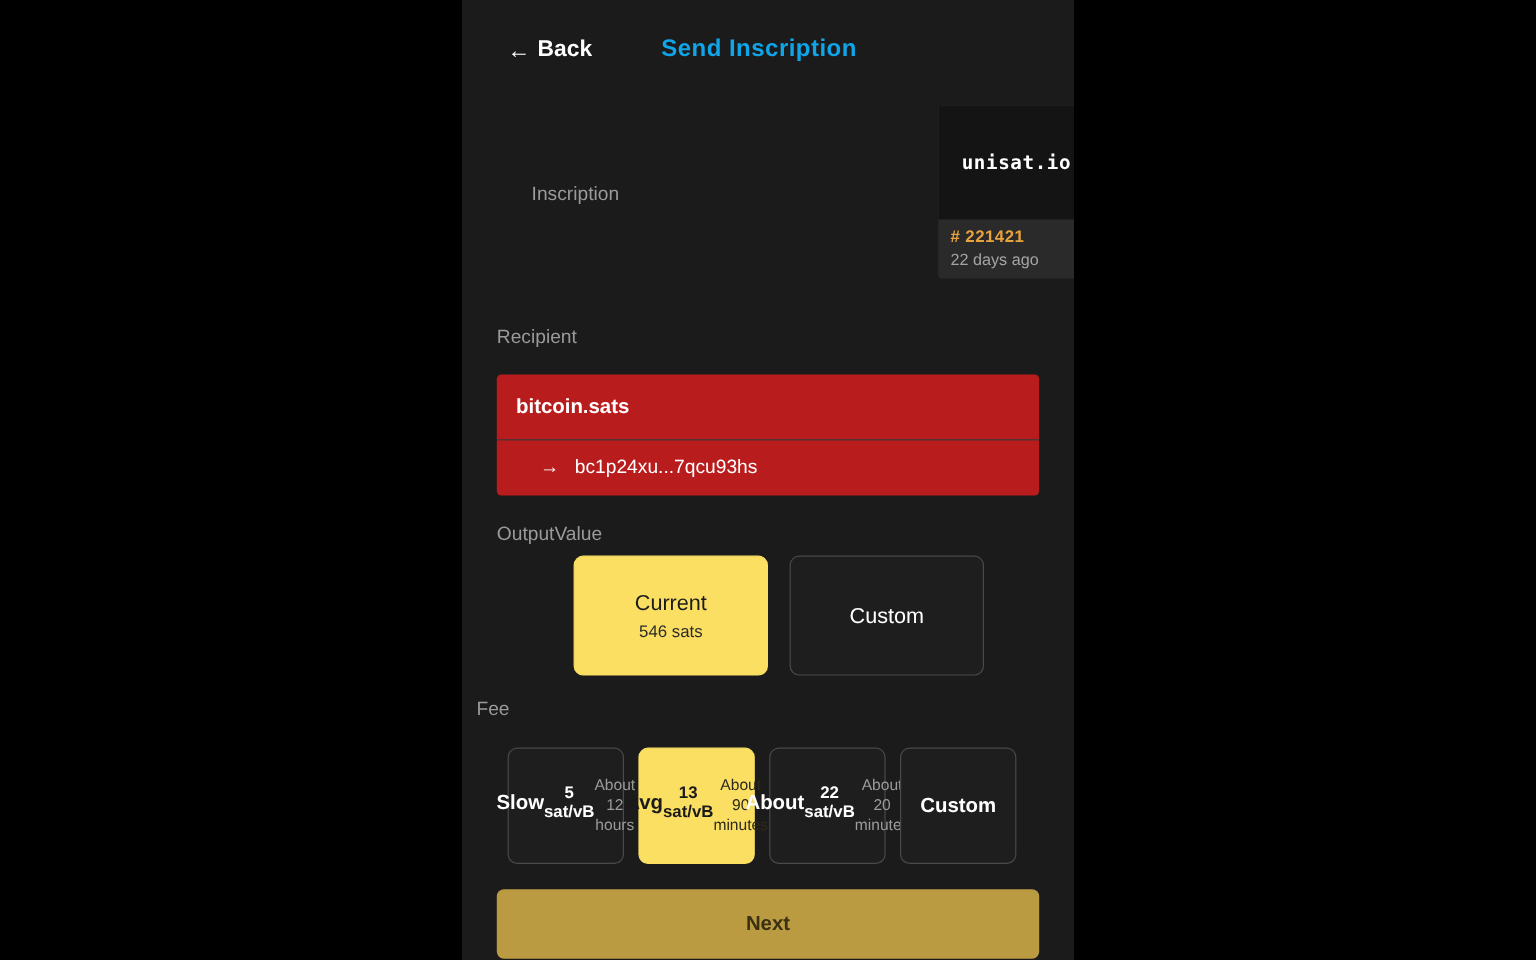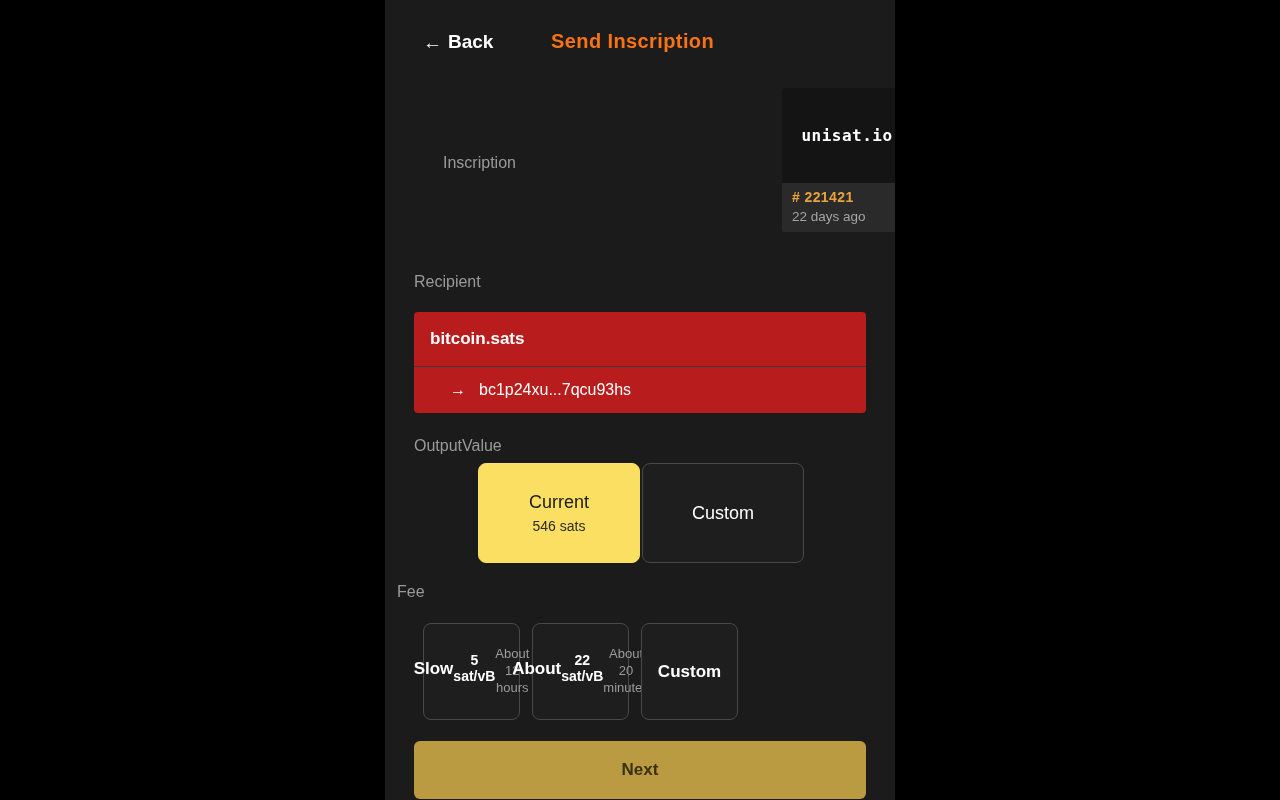--- a/index.html
+++ b/index.html
@@ -23,21 +23,21 @@
   .header { position:relative; height:88px; }
   .back {
     position:absolute; left:38px; top:31px;
     display:flex; align-items:center; gap:6px;
     color:#ffffff; font-size:19px; font-weight:bold;
     cursor:pointer; white-space:nowrap;
   }
   .back .arrow { font-size:19px; line-height:1; }
   .title {
     position:absolute; left:166px; top:30px;
-    color:#f97316; font-size:20px; font-weight:bold;
+    color:#0ea5e9; font-size:20px; font-weight:bold;
     letter-spacing:.4px; white-space:nowrap;
   }
 
   
   .sec-label {
     color:#9a9a9a; font-size:16px; font-weight:400;
     padding-left:29px;
   }
 
   
@@ -79,21 +79,21 @@
   .rcp-addr {
     display:flex; align-items:center; gap:13px;
     padding:14px 0 14px 36px;
     color:#ffffff; font-size:16px; white-space:nowrap;
   }
   .rcp-addr .arrow-r { font-size:16px; }
 
   
   .output-block { margin-top:24px; }
   .output-block .sec-label { display:block; margin-bottom:8px; }
-  .opt-row { display:flex; gap:2px; padding-left:93px; }
+  .opt-row { display:flex; gap:18px; padding-left:93px; }
   .opt-btn {
     width:162px; height:100px; border-radius:8px;
     display:flex; flex-direction:column;
     align-items:center; justify-content:center; gap:5px;
     cursor:pointer; text-align:center;
   }
   .opt-btn.sel { background:#fadf62; border:1px solid #fadf62; }
   .opt-btn.unsel { background:#1f1e1e; border:1px solid #4a4848; }
   .opt-btn.sel .t1 { color:#1a1a1a; font-size:18px; }
   .opt-btn.sel .t2 { color:#2a2a2a; font-size:14px; }
@@ -182,20 +182,25 @@
     </div>
 
     <div class="fee-block">
       <div class="sec-label">Fee</div>
       <div class="fee-row">
         <div class="fee-btn unsel">
           <span class="f-name">Slow</span>
           <span class="f-rate">5 sat/vB</span>
           <span class="f-time">About 12 hours</span>
         </div>
+        <div class="fee-btn sel">
+          <span class="f-name">Avg</span>
+          <span class="f-rate">13 sat/vB</span>
+          <span class="f-time">About 90 minutes</span>
+        </div>
         <div class="fee-btn unsel">
           <span class="f-name">About</span>
           <span class="f-rate">22 sat/vB</span>
           <span class="f-time">About 20 minutes</span>
         </div>
         <div class="fee-btn unsel plain">
           <span class="f-name">Custom</span>
         </div>
       </div>
     </div>

